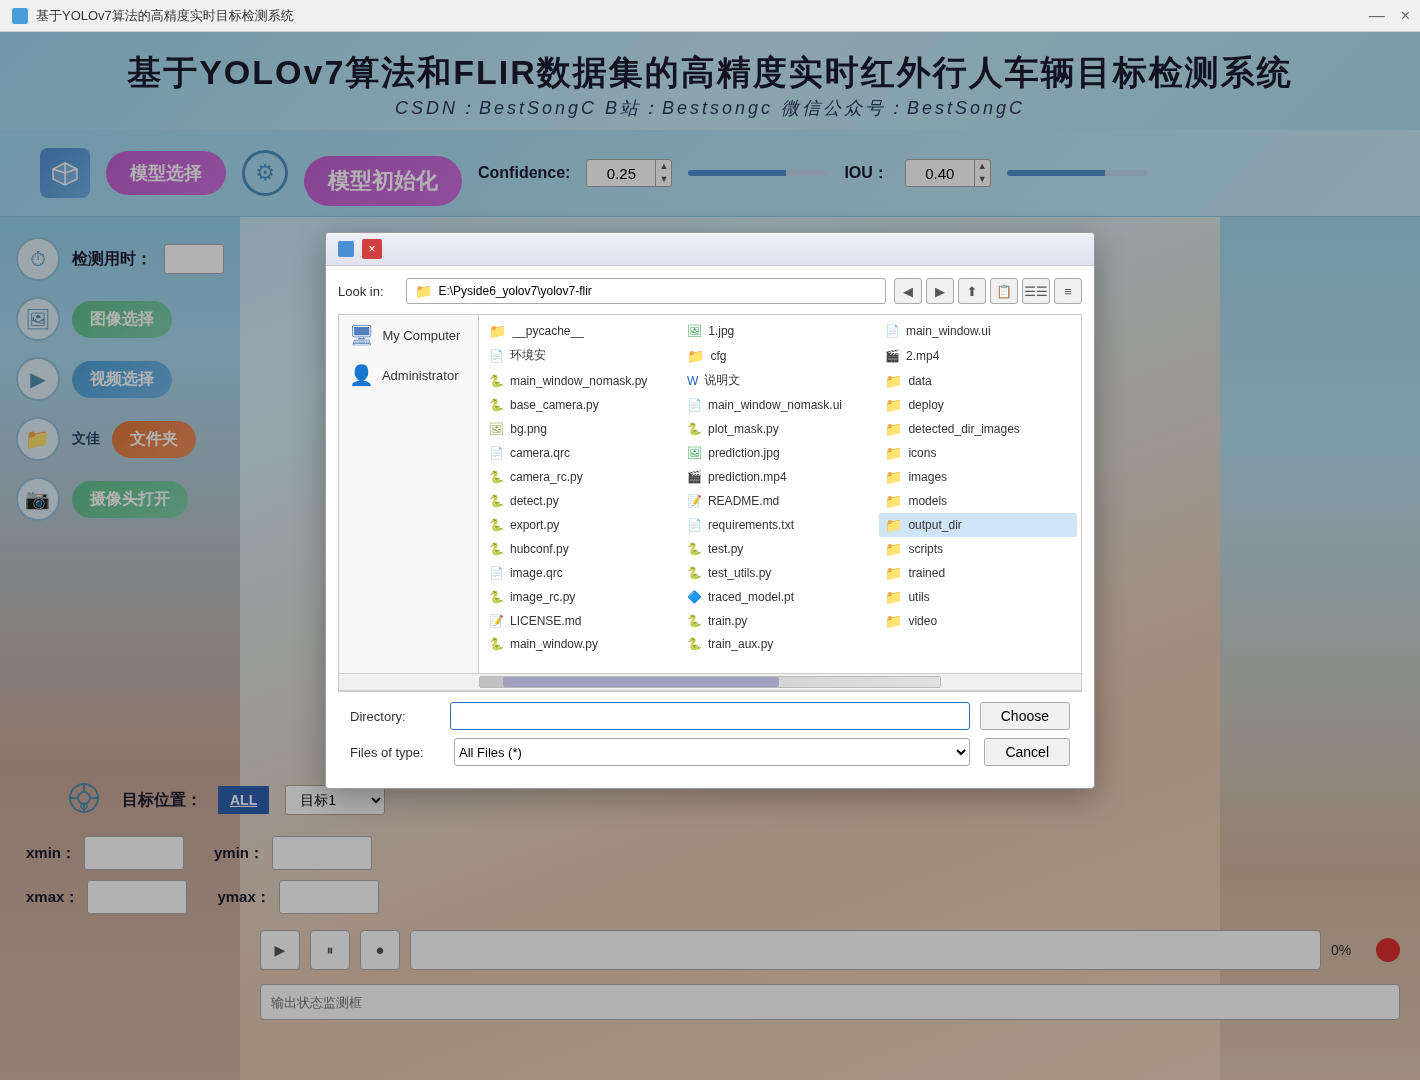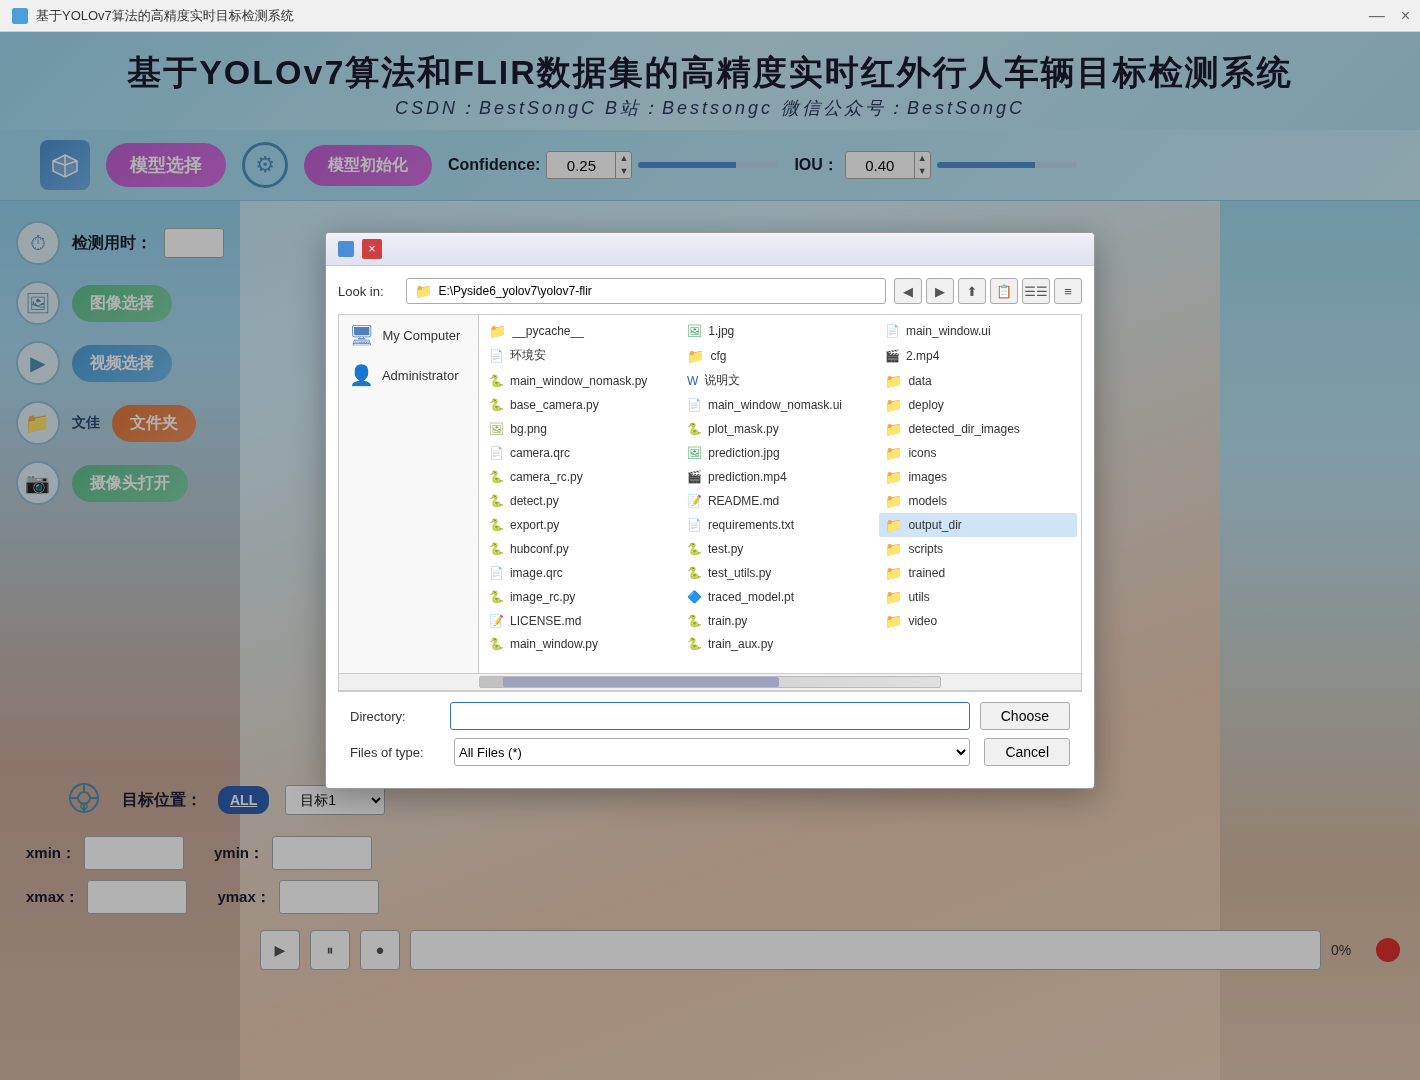--- a/index.html
+++ b/index.html
@@ -134,29 +134,30 @@
       justify-content: center;
       font-size: 22px;
       color: #5090c0;
     }
     .btn-model-init {
       background: linear-gradient(135deg, #c060d0, #d070e0);
       color: white;
       border: none;
       padding: 10px 24px;
       border-radius: 25px;
-      font-size: 16px;
+      font-size: 22px;
       cursor: pointer;
       font-family: inherit;
       font-weight: bold;
+      margin-top: 16px;
     }
     .toolbar-param {
       display: flex;
       align-items: center;
-      gap: 6px;
+      gap: 16px;
       font-size: 16px;
       color: #1a1a2e;
       font-weight: bold;
     }
     .param-input {
       display: flex;
       align-items: center;
       border: 1px solid #aaa;
       background: white;
       border-radius: 3px;
@@ -305,21 +306,21 @@
       font-weight: bold;
       color: #1a1a2e;
     }
     .btn-all {
       background: #3060b0;
       color: white;
       border: none;
       padding: 6px 12px;
       font-size: 14px;
       font-weight: bold;
-      border-radius: 12px;
+      border-radius: 1px;
       cursor: pointer;
       text-decoration: underline;
     }
     .target-select {
       border: 1px solid #aaa;
       padding: 5px 10px;
       font-size: 14px;
       border-radius: 3px;
       min-width: 100px;
       background: white;
@@ -775,20 +776,23 @@
 
   <div class="media-controls">
     <div class="media-btn">▶</div>
     <div class="media-btn">⏸</div>
     <div class="media-btn">⏺</div>
     <div class="media-progress"></div>
     <span class="media-percent">0%</span>
     <div class="media-record"></div>
   </div>
 
+  <div class="status-bar">
+    <input class="status-input" type="text" placeholder="输出状态监测框" style="">
+  </div>
 
   <div class="dialog-overlay">
     <div class="dialog">
 
       <div class="dialog-titlebar">
         <div class="dialog-title-icon"></div>
         <div class="dialog-close">×</div>
       </div>
 
       <div class="dialog-body">

